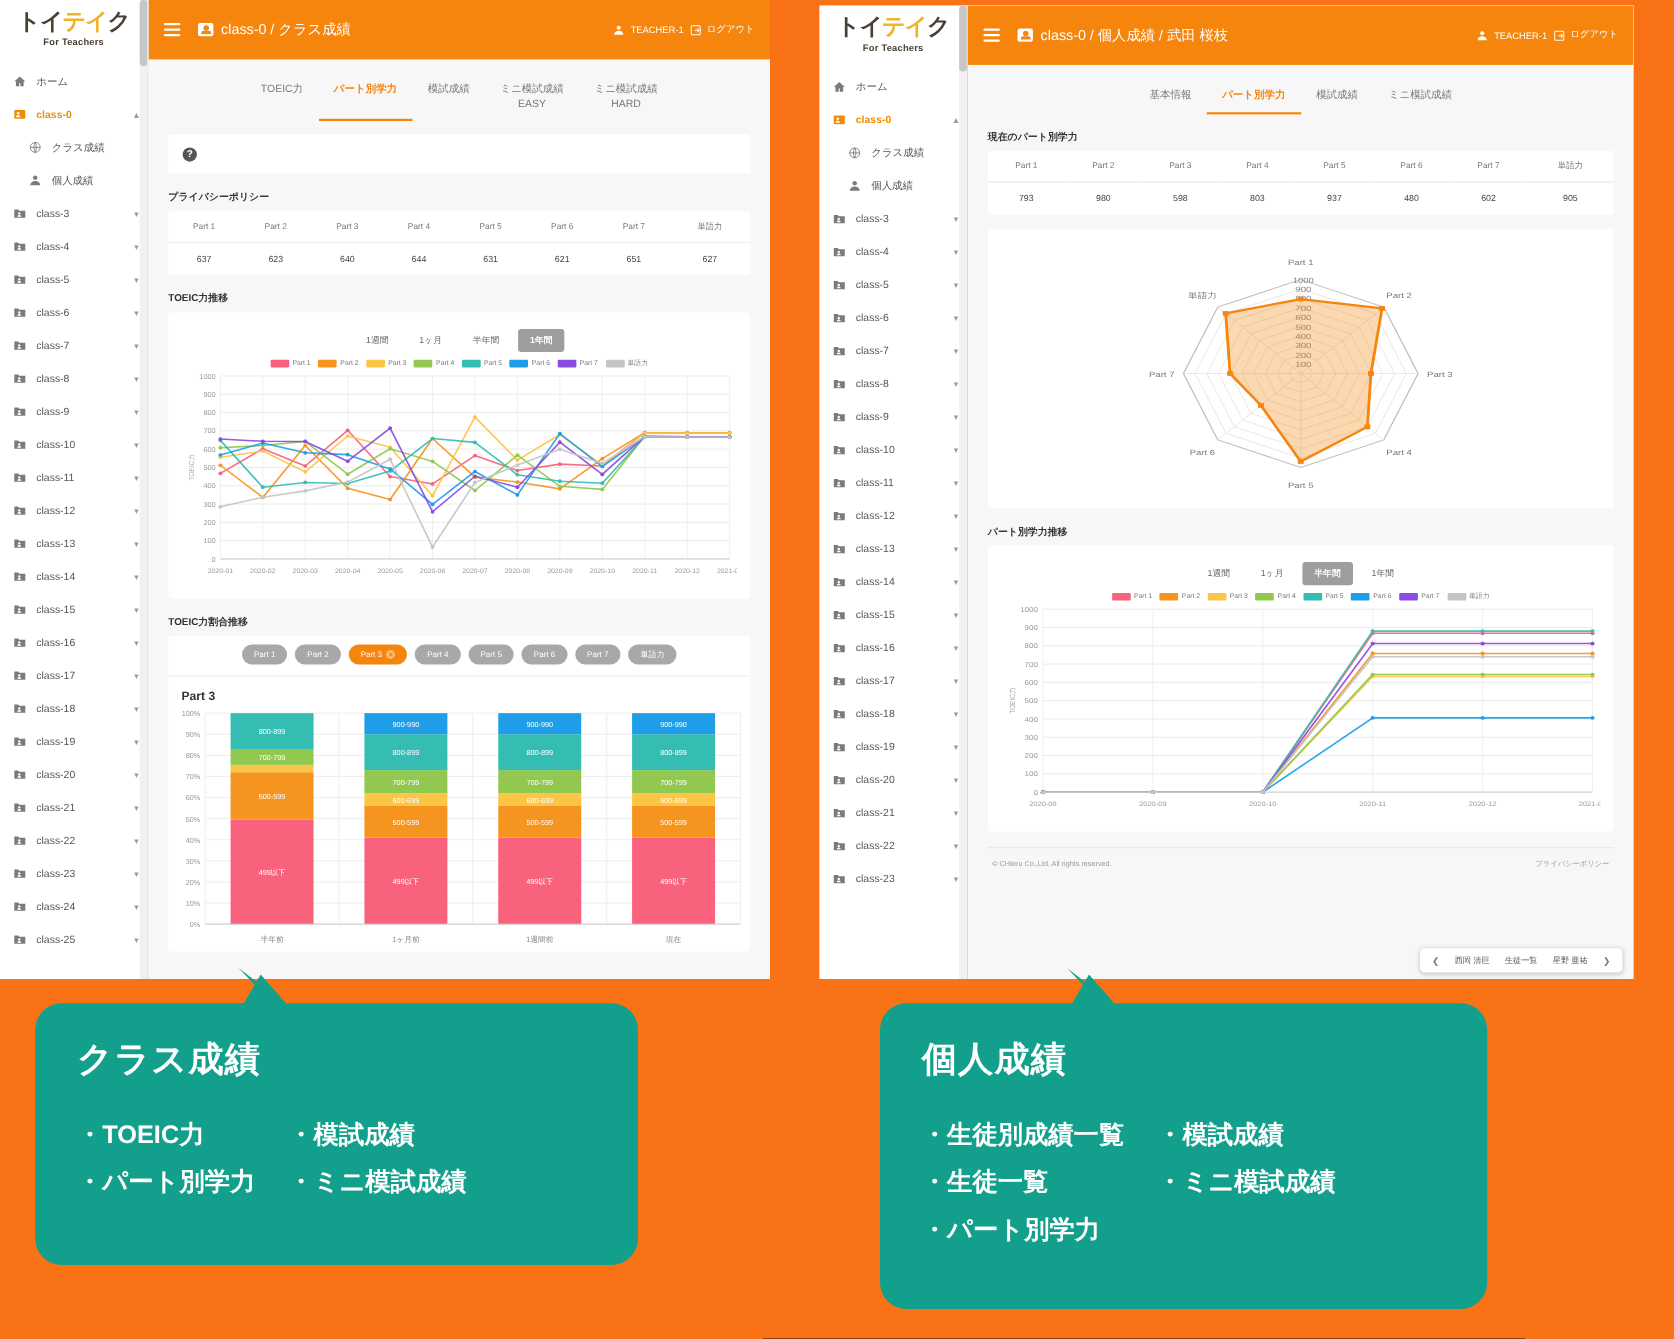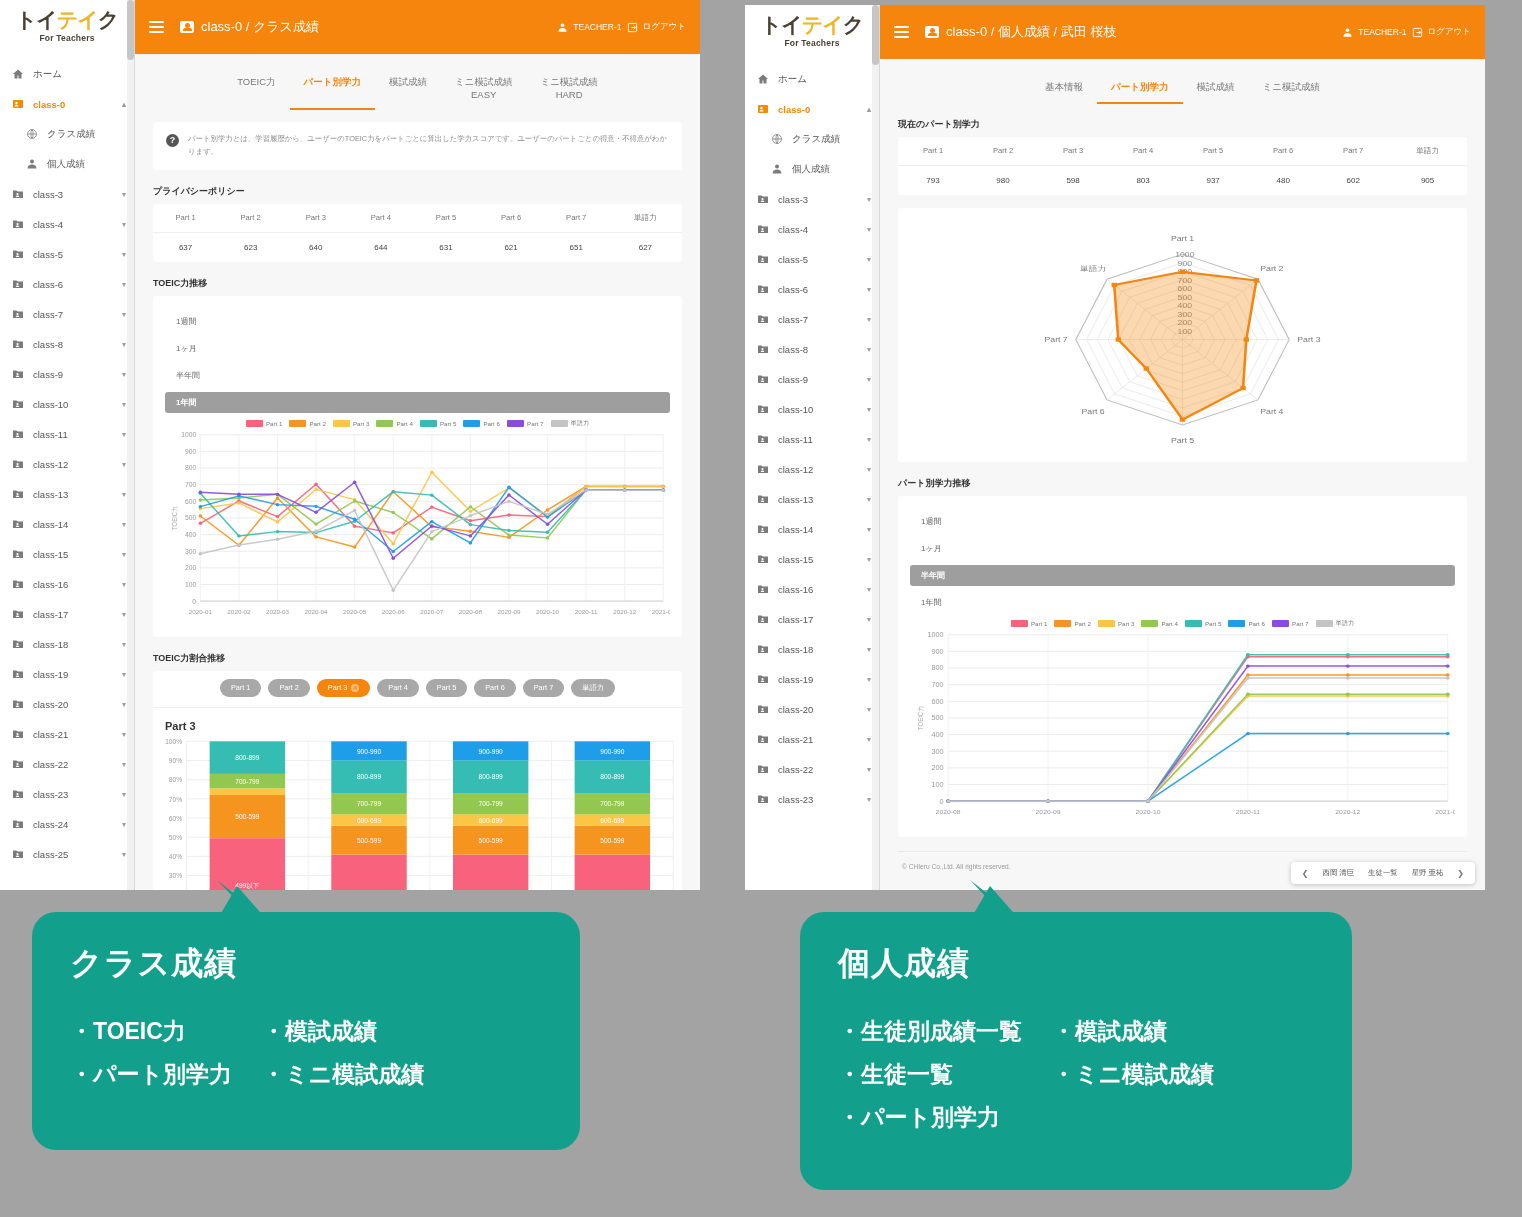--- a/index.html
+++ b/index.html
@@ -1,17 +1,17 @@
 <!DOCTYPE html>
 <html><head>
 <meta charset="utf-8">
 <style>
   * { box-sizing: border-box; margin:0; padding:0; }
   html,body { width:1522px; height:1217px; background:#000; font-family:"Liberation Sans", sans-serif; }
-  .stage { position:relative; width:1522px; height:1217px; background:#a3a3a3; overflow:hidden; }
+  .stage { position:relative; width:1522px; height:1217px; background:#f97316; overflow:hidden; }
 
   
   .panel { position:absolute; background:#fff; overflow:hidden; }
   .panel-inner { position:relative; width:100%; height:100%; display:flex; }
 
   
   .sidebar { width:135px; flex:0 0 135px; background:#fff; border-right:1px solid #d8d8d8; overflow:hidden; position:relative; }
   .sb-scroll { position:absolute; right:0; top:0; width:7px; height:100%; background:#f1f1f1; }
   .sb-thumb { position:absolute; right:0; top:0; width:7px; height:60px; background:#c6c6c6; border-radius:4px;}
   .logo-wrap { padding:9px 0 8px; text-align:center; }
@@ -60,21 +60,21 @@
 
   
   .scoretable { background:#fff; border-radius:3px; width:100%; border-collapse:collapse; }
   .scoretable th { font-size:7.6px; font-weight:normal; color:#777; padding:9px 0; border-bottom:1px solid #eee; }
   .scoretable td { font-size:8px; color:#444; padding:10px 0; text-align:center; }
 
   
   .card { background:#fff; border-radius:3px; padding:10px 12px 12px; }
 
   
-  .ranges { display:flex; justify-content:center; gap:6px; margin:5px 0 6px;flex-direction:column;}
+  .ranges { display:flex; justify-content:center; gap:6px; margin:5px 0 6px;}
   .range { font-size:8px; color:#666; padding:5px 11px; border-radius:3px;}
   .range.on { background:#9e9e9e; color:#fff; font-weight:bold;}
 
   
   .legend { display:flex; justify-content:center; gap:7px; margin-bottom:2px; flex-wrap:nowrap;}
   .lg { display:flex; align-items:center; gap:3px; font-size:6.2px; color:#777; white-space:nowrap;}
   .lg .sw { width:17px; height:7px; border-radius:1px; display:block;}
 
   .chartbox { position:relative; }
   .chartbox svg { display:block; width:100%; }
@@ -448,21 +448,20 @@
               <div class="tab active">パート別学力</div>
               <div class="tab">模試成績</div>
               <div class="tab">ミニ模試成績
 EASY</div>
               <div class="tab">ミニ模試成績
 HARD</div>
             </div>
 
           <div class="infobox">
             <div class="qmark">?</div>
-            <div class="infotext">パート別学力とは、学習履歴から、ユーザーのTOEIC力をパートごとに算出した学力スコアです。ユーザーのパートごとの得意・不得意がわかります。</div>
           </div>
 
           <div class="sect-title">プライバシーポリシー</div>
           <table class="scoretable">
             <thead>
                 <tr id="leftTH">
                   <th>Part 1</th>
                   <th>Part 2</th>
                   <th>Part 3</th>
                   <th>Part 4</th>

